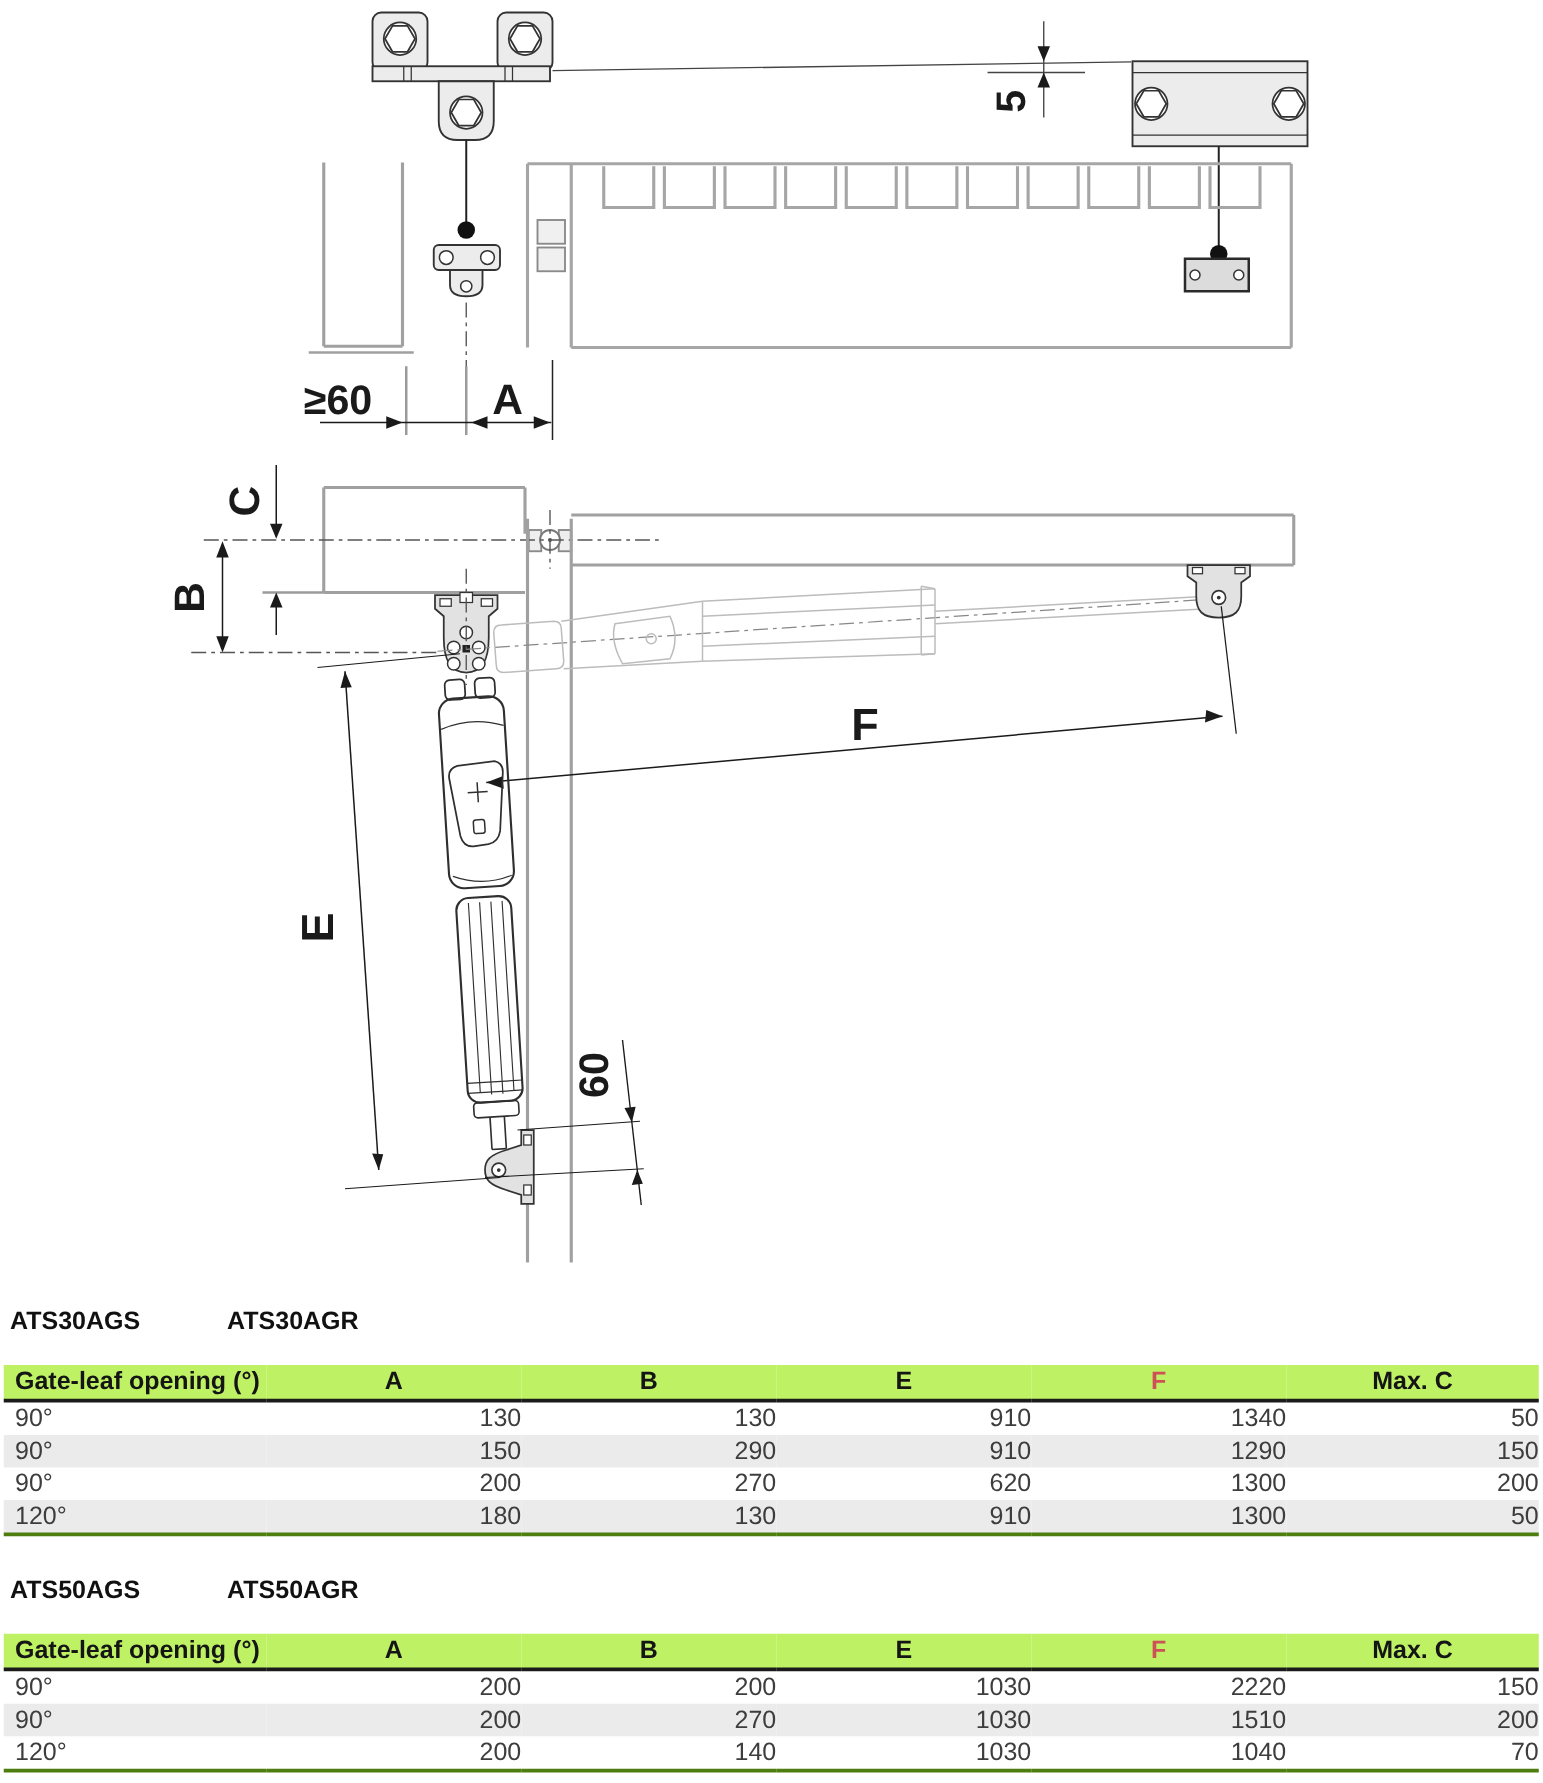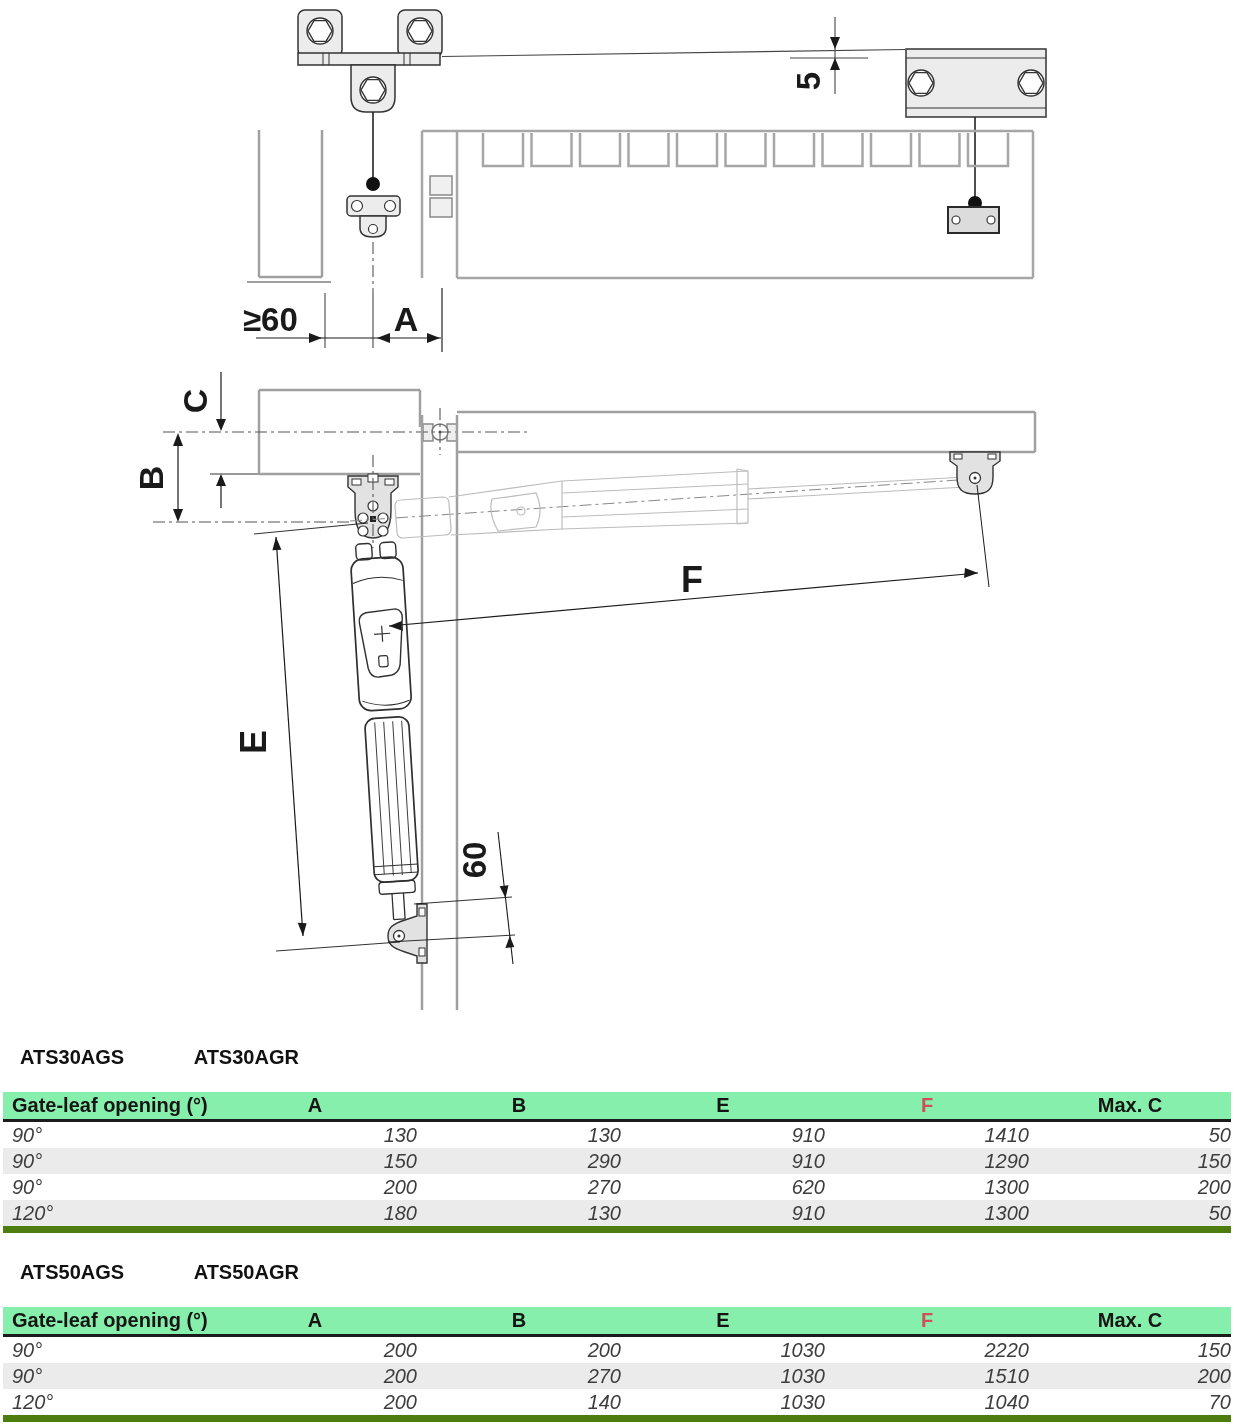--- a/index.html
+++ b/index.html
@@ -1,31 +1,31 @@
 <!DOCTYPE html>
 <html><head>
 <meta charset="utf-8">
 <style>
   html,body{margin:0;padding:0;background:#fff;}
   #page{position:relative;width:1234px;height:1426px;background:#fff;overflow:hidden;
         font-family:"Liberation Sans",sans-serif;}
   #diagram{position:absolute;top:0;left:0;}
   .dim-label{font-family:"Liberation Sans",sans-serif;font-weight:bold;fill:#1a1a1a;}
-  .sec-title{position:absolute;left:20px;font-size:20px;font-weight:bold;color:#111;
+  .sec-title{position:absolute;left:8px;font-size:20px;font-weight:bold;color:#111;
              letter-spacing:0px;}
   .sec-title span{display:inline-block;}
   .sec-title .m2{margin-left:64px;}
   table.spec{position:absolute;left:3px;width:1228px;border-collapse:collapse;
              table-layout:fixed;font-size:20px;}
-  table.spec th{background:#86efac;color:#151515;font-weight:bold;height:27px;
+  table.spec th{background:#bef264;color:#151515;font-weight:bold;height:27px;
                 border-bottom:3px solid #1b1b1b;padding:0;text-align:center;}
   table.spec th.first, table.spec td.first{text-align:left;padding-left:9px;}
   table.spec td{height:26px;color:#3d3d3d;text-align:right;padding:0;}
   table.spec tr.alt td{background:#ebebeb;}
-  table.spec tbody{border-bottom:7px solid #4d7c0f;font-style:italic;}
+  table.spec tbody{border-bottom:3px solid #4d7c0f;}
   #t1{top:1092px;} #t2{top:1307px;}
   #title1{top:1046px;} #title2{top:1261px;}
 </style>
 </head>
 <body>
 
 <div id="page">
 
 <svg id="diagram" width="1234" height="1040" viewBox="0 0 1234 1040">
 
@@ -306,21 +306,21 @@
           <th style="color: rgb(207, 81, 87);">F</th>
           <th>Max. C</th>
         </tr>
       </thead>
   <tbody>
         <tr>
           <td class="first">90°</td>
           <td>130</td>
           <td>130</td>
           <td>910</td>
-          <td>1410</td>
+          <td>1340</td>
           <td>50</td>
         </tr>
         <tr class="alt">
           <td class="first">90°</td>
           <td>150</td>
           <td>290</td>
           <td>910</td>
           <td>1290</td>
           <td>150</td>
         </tr>

